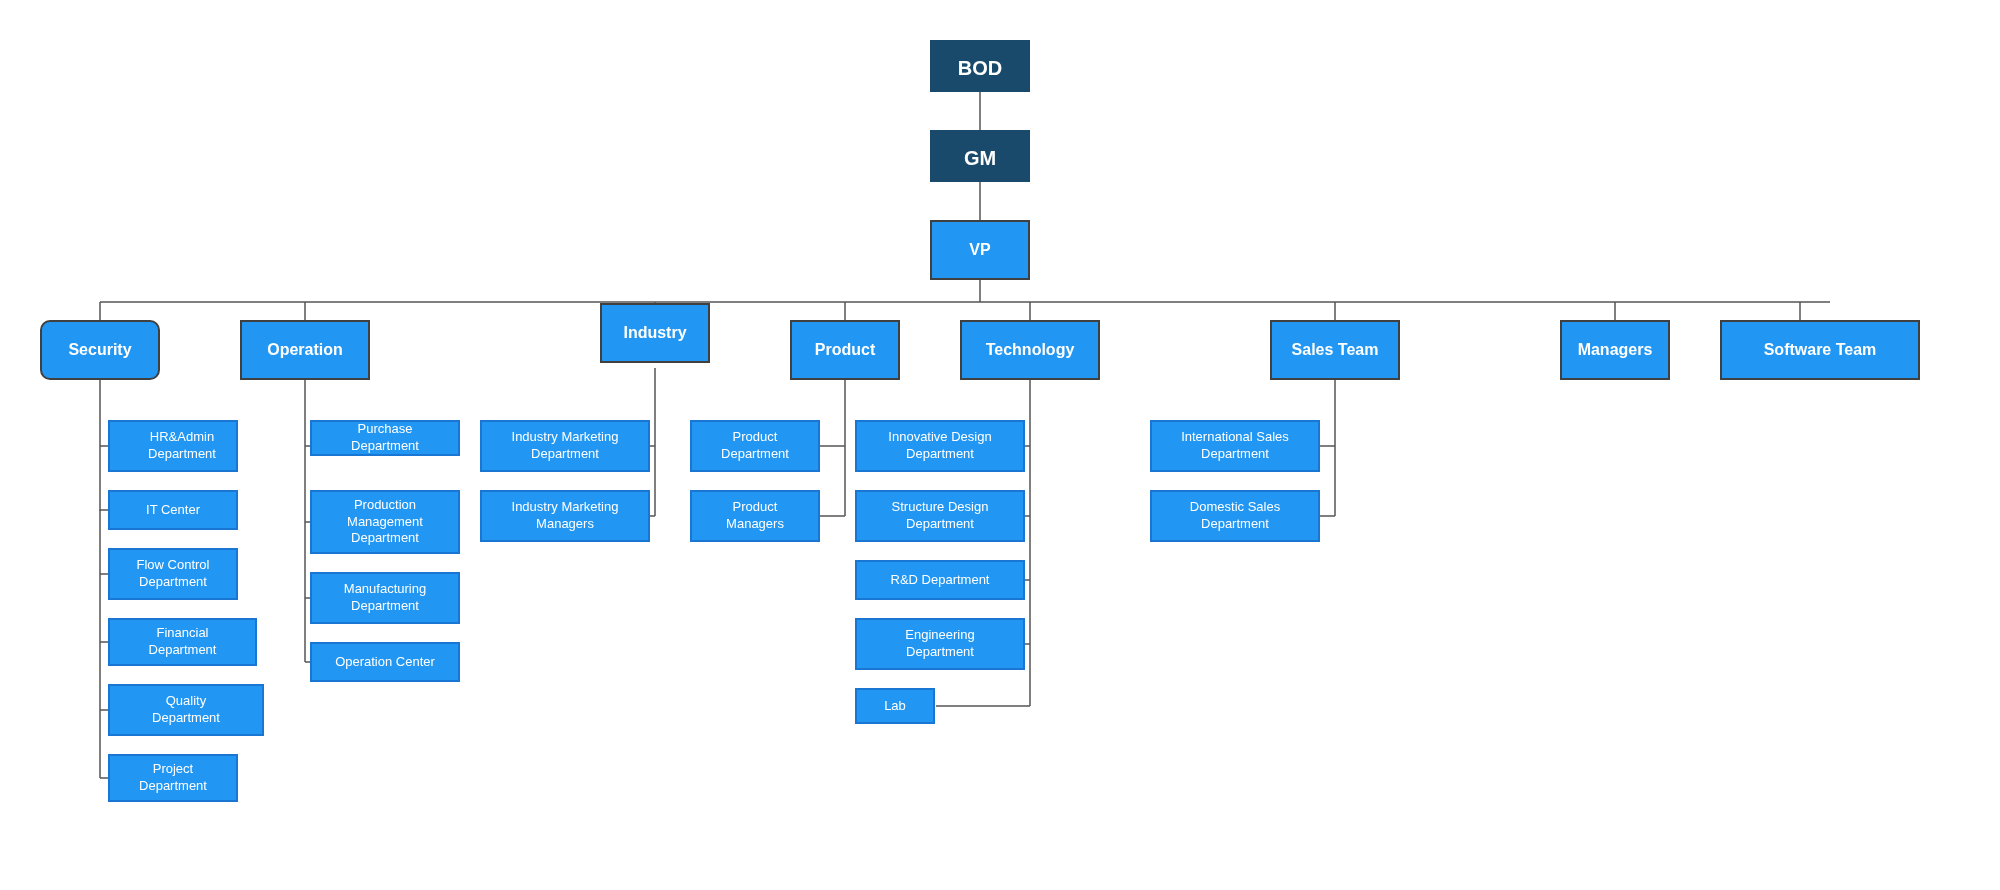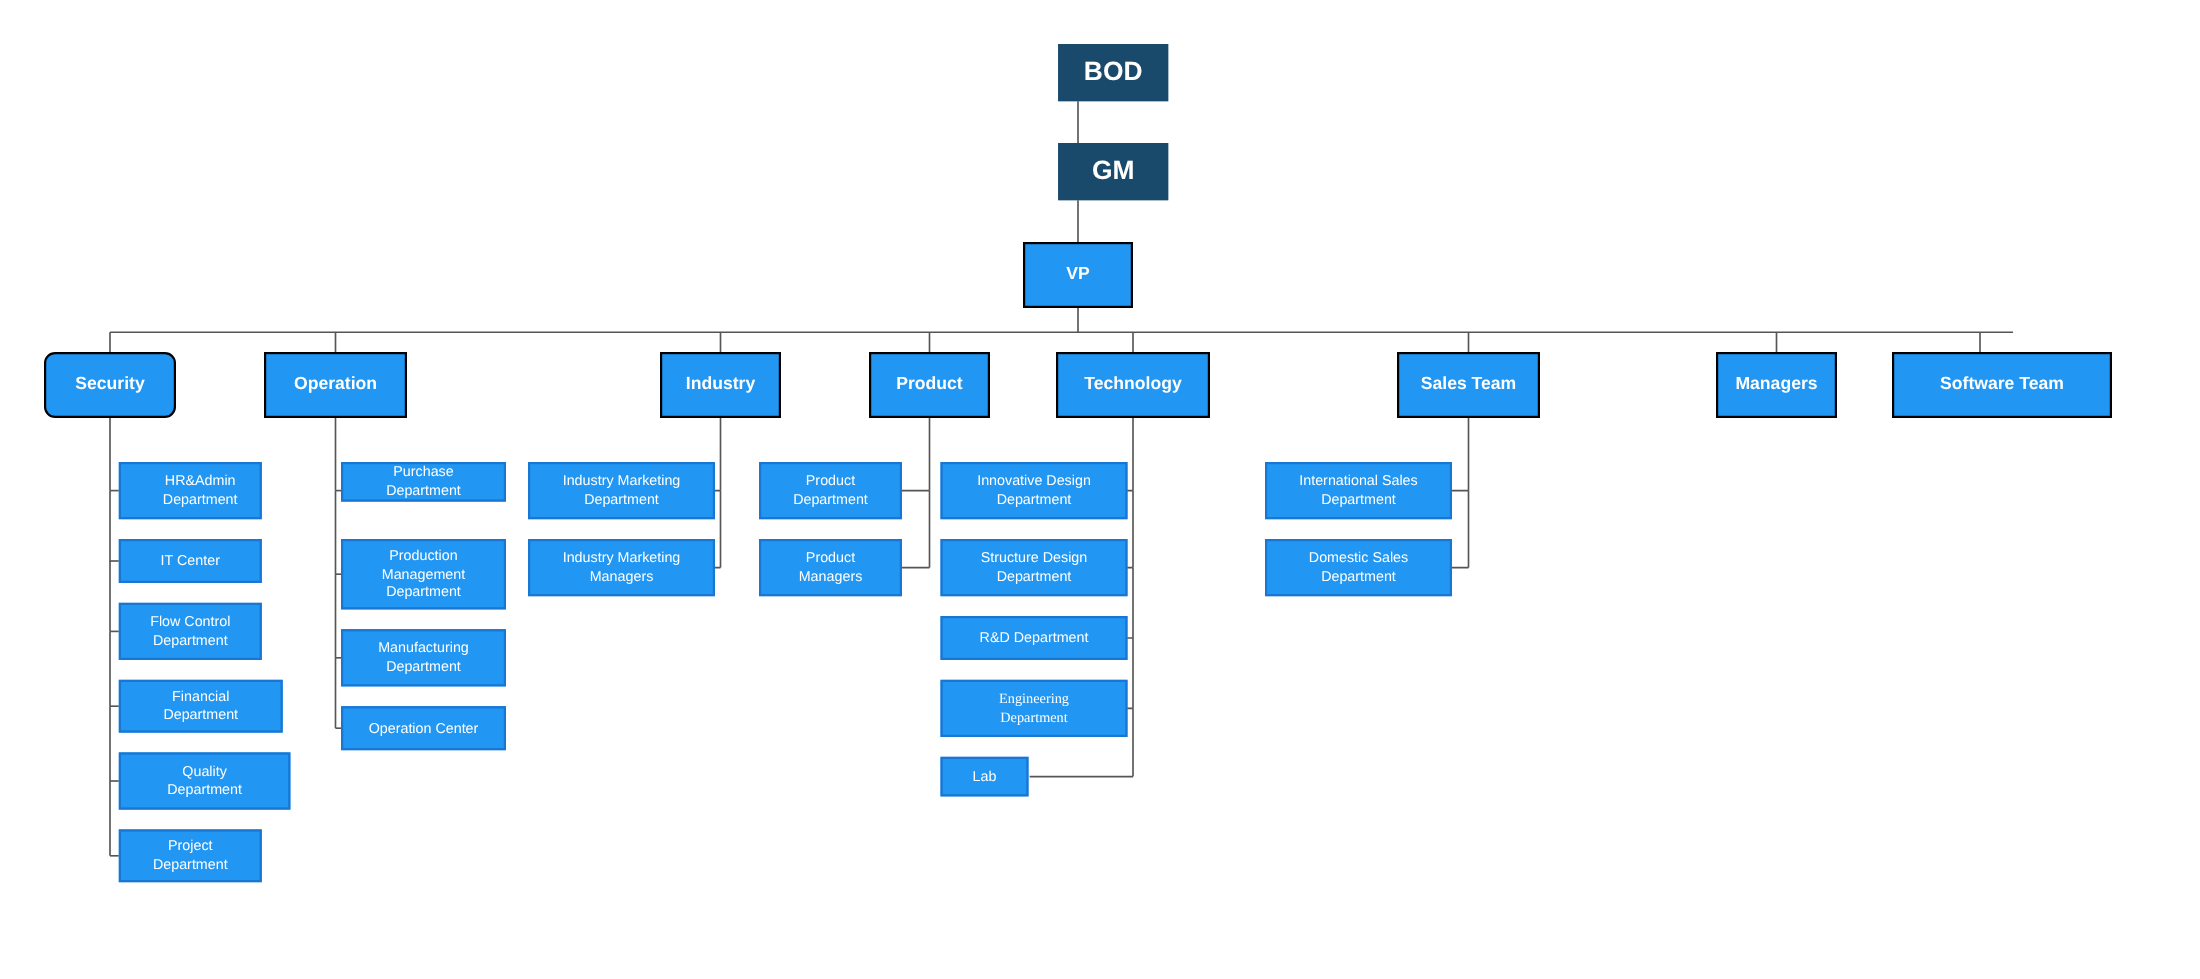--- a/index.html
+++ b/index.html
@@ -16,47 +16,46 @@
       width: 2000px;
       min-height: 890px;
     }
 
     
     .node-dark {
       background: #1a4a6b;
       color: #fff;
       border: 2px solid #1a4a6b;
       font-weight: bold;
-      font-size: 24px;
+      font-size: 20px;
       text-align: center;
       padding: 10px 16px;
       display: inline-flex;
       align-items: flex-end;
       justify-content: center;
       min-width: 80px;
-      margin-left: 32px;
     }
 
     .node-blue {
       background: #2196f3;
       color: #fff;
       border: 2px solid #1976d2;
       font-size: 13px;
       text-align: center;
       padding: 8px 10px;
       display: inline-flex;
       align-items: center;
       justify-content: center;
       line-height: 1.3;
     }
 
     .node-blue-lg {
       background: #2196f3;
       color: #fff;
-      border: 2px solid #000000;
+      border: 2px solid #404040;
       font-size: 16px;
       font-weight: 600;
       text-align: center;
       padding: 28px 14px;
       display: inline-flex;
       align-items: center;
       justify-content: center;
     }
 
     
@@ -170,21 +169,21 @@
   </div>
 
   <div class="node node-blue-lg" style="left:40px; top:320px; width:120px; height:48px;border-radius:10px;">
     <span>Security</span>
   </div>
 
   <div class="node node-blue-lg" style="left:240px; top:320px; width:130px; height:48px;">
     <span>Operation</span>
   </div>
 
-  <div class="node node-blue-lg" style="left:600px; top:320px; width:110px; height:48px;">
+  <div class="node node-blue-lg" style="left:600px; top:303px; width:110px; height:48px;">
     <span>Industry</span>
   </div>
 
   <div class="node node-blue-lg" style="left:790px; top:320px; width:110px; height:48px;">
     <span>Product</span>
   </div>
 
   <div class="node node-blue-lg" style="left:960px; top:320px; width:140px; height:48px;">
     <span>Technology</span>
   </div>
@@ -262,21 +261,21 @@
   </div>
 
   <div class="node node-blue" style="left:855px; top:490px; width:170px; height:52px;">
     <span>Structure Design<br>Department</span>
   </div>
 
   <div class="node node-blue" style="left:855px; top:560px; width:170px; height:40px;">
     <span>R&amp;D Department</span>
   </div>
 
-  <div class="node node-blue" style="left:855px; top:618px; width:170px; height:52px;font-family:Liberation Serif, serif;">
+  <div class="node node-blue" style="left:855px; top:618px; width:170px; height:52px;">
     <span>Engineering<br>Department</span>
   </div>
 
   <div class="node node-blue" style="left:855px; top:688px; width:80px; height:36px;">
     <span>Lab</span>
   </div>
 
   <div class="node node-blue" style="left:1150px; top:420px; width:170px; height:52px;">
     <span>International Sales<br>Department</span>
   </div>

